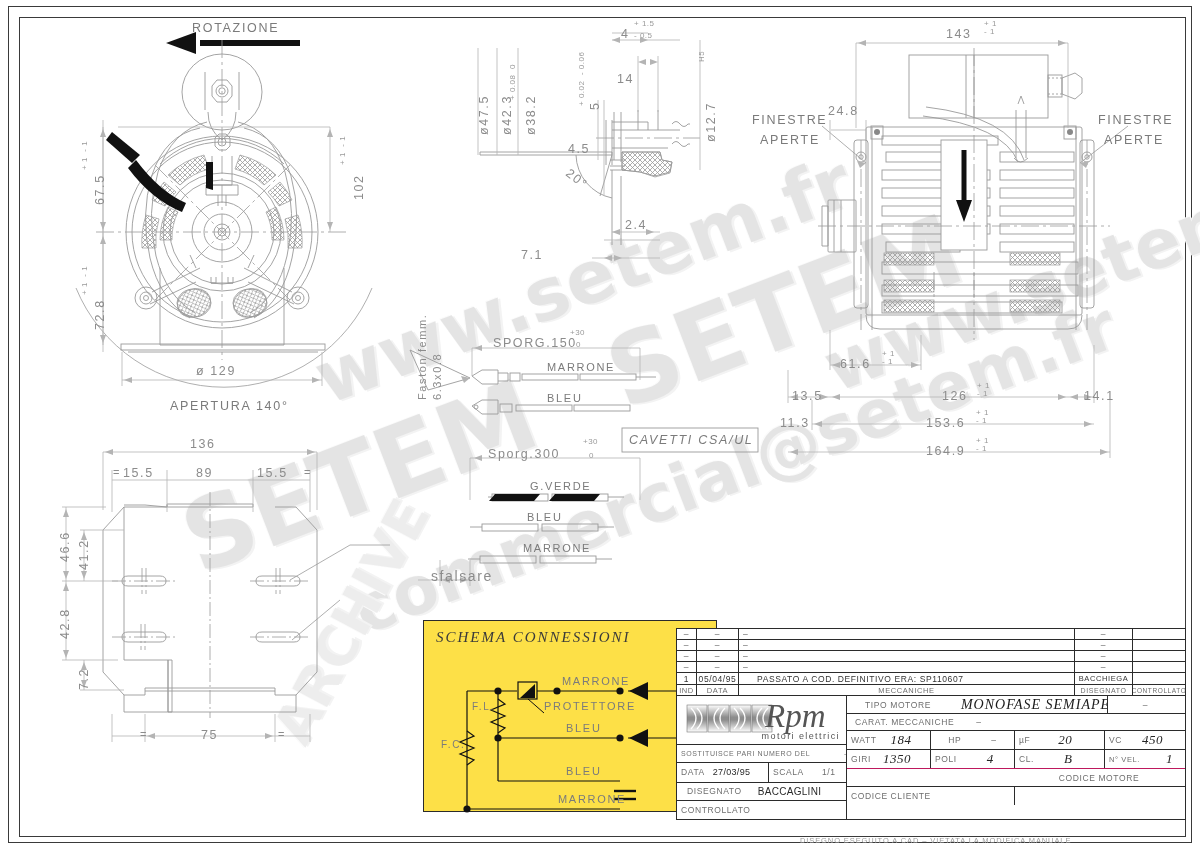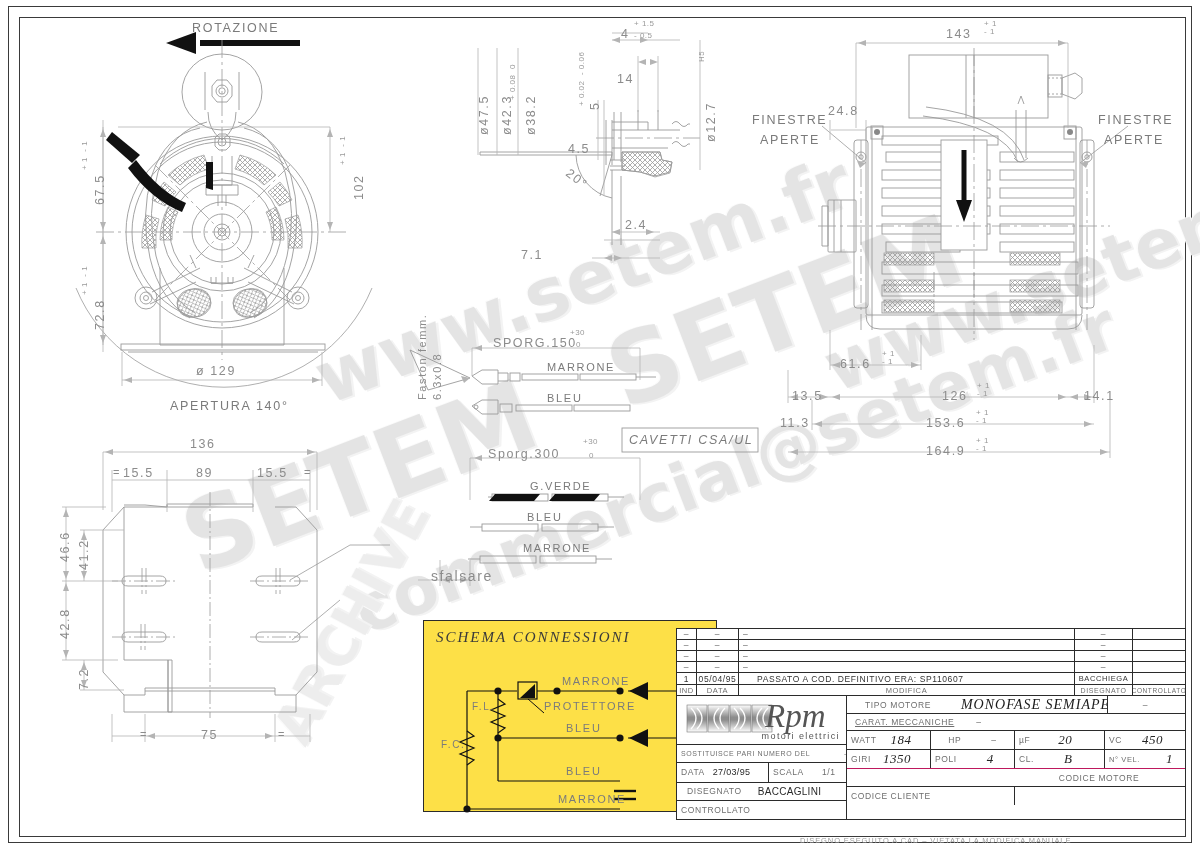--- a/index.html
+++ b/index.html
@@ -703,21 +703,21 @@
     <div class="tbrow" style="height:12px;">
       <div class="tbcell c" style="width:20px;color:#333;">1</div>
       <div class="tbcell c" style="width:42px;color:#333;">05/04/95</div>
       <div class="tbcell" style="width:336px;padding-left:18px;color:#333;">PASSATO A COD. DEFINITIVO ERA: SP110607</div>
       <div class="tbcell c" style="width:58px;color:#333;font-size:7.5px;">BACCHIEGA</div>
       <div class="tbcell last c" style="width:52px;"></div>
     </div>
     <div class="tbrow" style="height:11px;border-bottom:1.2px solid #2b2b2b;">
       <div class="tbcell c" style="width:20px;font-size:7.5px;">IND</div>
       <div class="tbcell c" style="width:42px;font-size:7.5px;">DATA</div>
-      <div class="tbcell c" style="width:336px;font-size:7.5px;">MODIFICA</div>
+      <div class="tbcell c" style="width:336px;font-size:7.5px;">MECCANICHE</div>
       <div class="tbcell c" style="width:58px;font-size:7px;">DISEGNATO</div>
       <div class="tbcell last c" style="width:52px;font-size:6.5px;">CONTROLLATO</div>
     </div>
 
     <div style="display:flex;height:123px;">
 
       <div style="width:170px;border-right:1.2px solid #2b2b2b;box-sizing:border-box;
                   display:flex;flex-direction:column;">
 
         <div style="height:49px;border-bottom:1px solid #2b2b2b;position:relative;">
@@ -778,21 +778,21 @@
 
         <div style="display:flex;height:17px;border-bottom:1px solid #2b2b2b;">
           <div class="tbcell" style="width:261px;">
             <span style="margin-left:14px;">TIPO MOTORE</span>
             <span class="valbig" style="margin-left:30px;">MONOFASE SEMIAPERTO</span>
           </div>
           <div class="tbcell last c" style="width:75px;">–</div>
         </div>
 
         <div class="tbcell" style="height:17px;border-right:none;border-bottom:1px solid #2b2b2b;">
-          <span style="margin-left:4px;text-decoration:underline;">CARAT. MECCANICHE</span>
+          <span style="margin-left:4px;">CARAT. MECCANICHE</span>
           <span style="margin-left:22px;">–</span>
         </div>
 
 
         <div style="display:flex;height:18px;border-bottom:1px solid #2b2b2b;">
           <div class="tbcell" style="width:84px;">
             <span>WATT</span>
             <span class="val" style="margin-left:14px;">184</span>
           </div>
           <div class="tbcell" style="width:84px;justify-content:center;">

